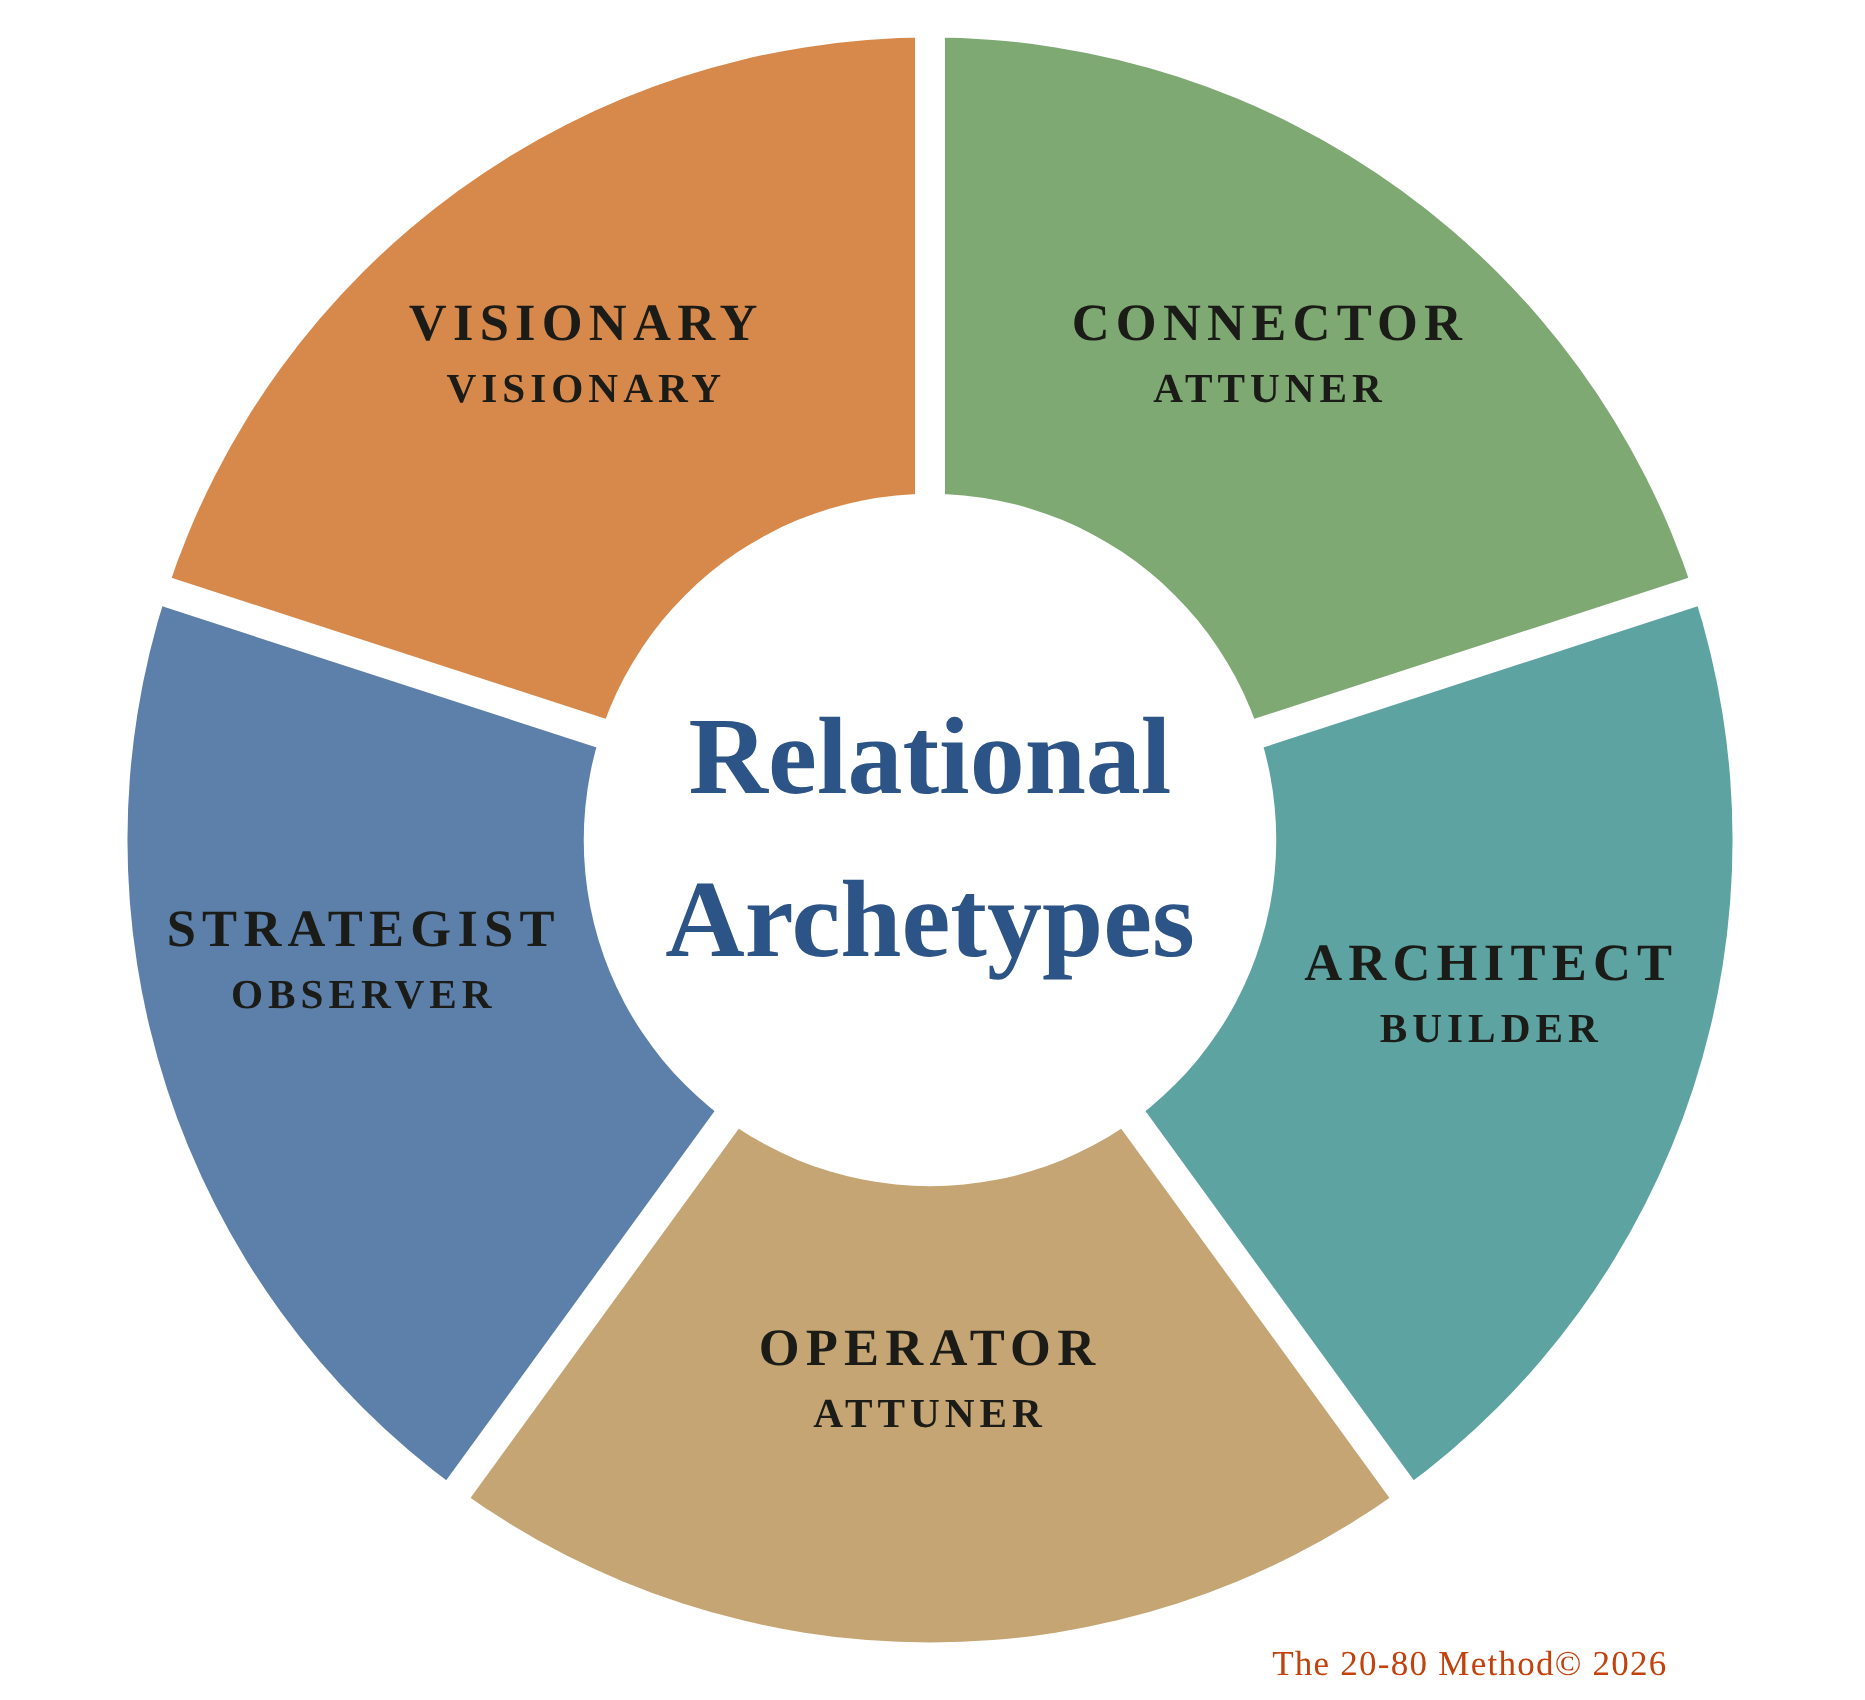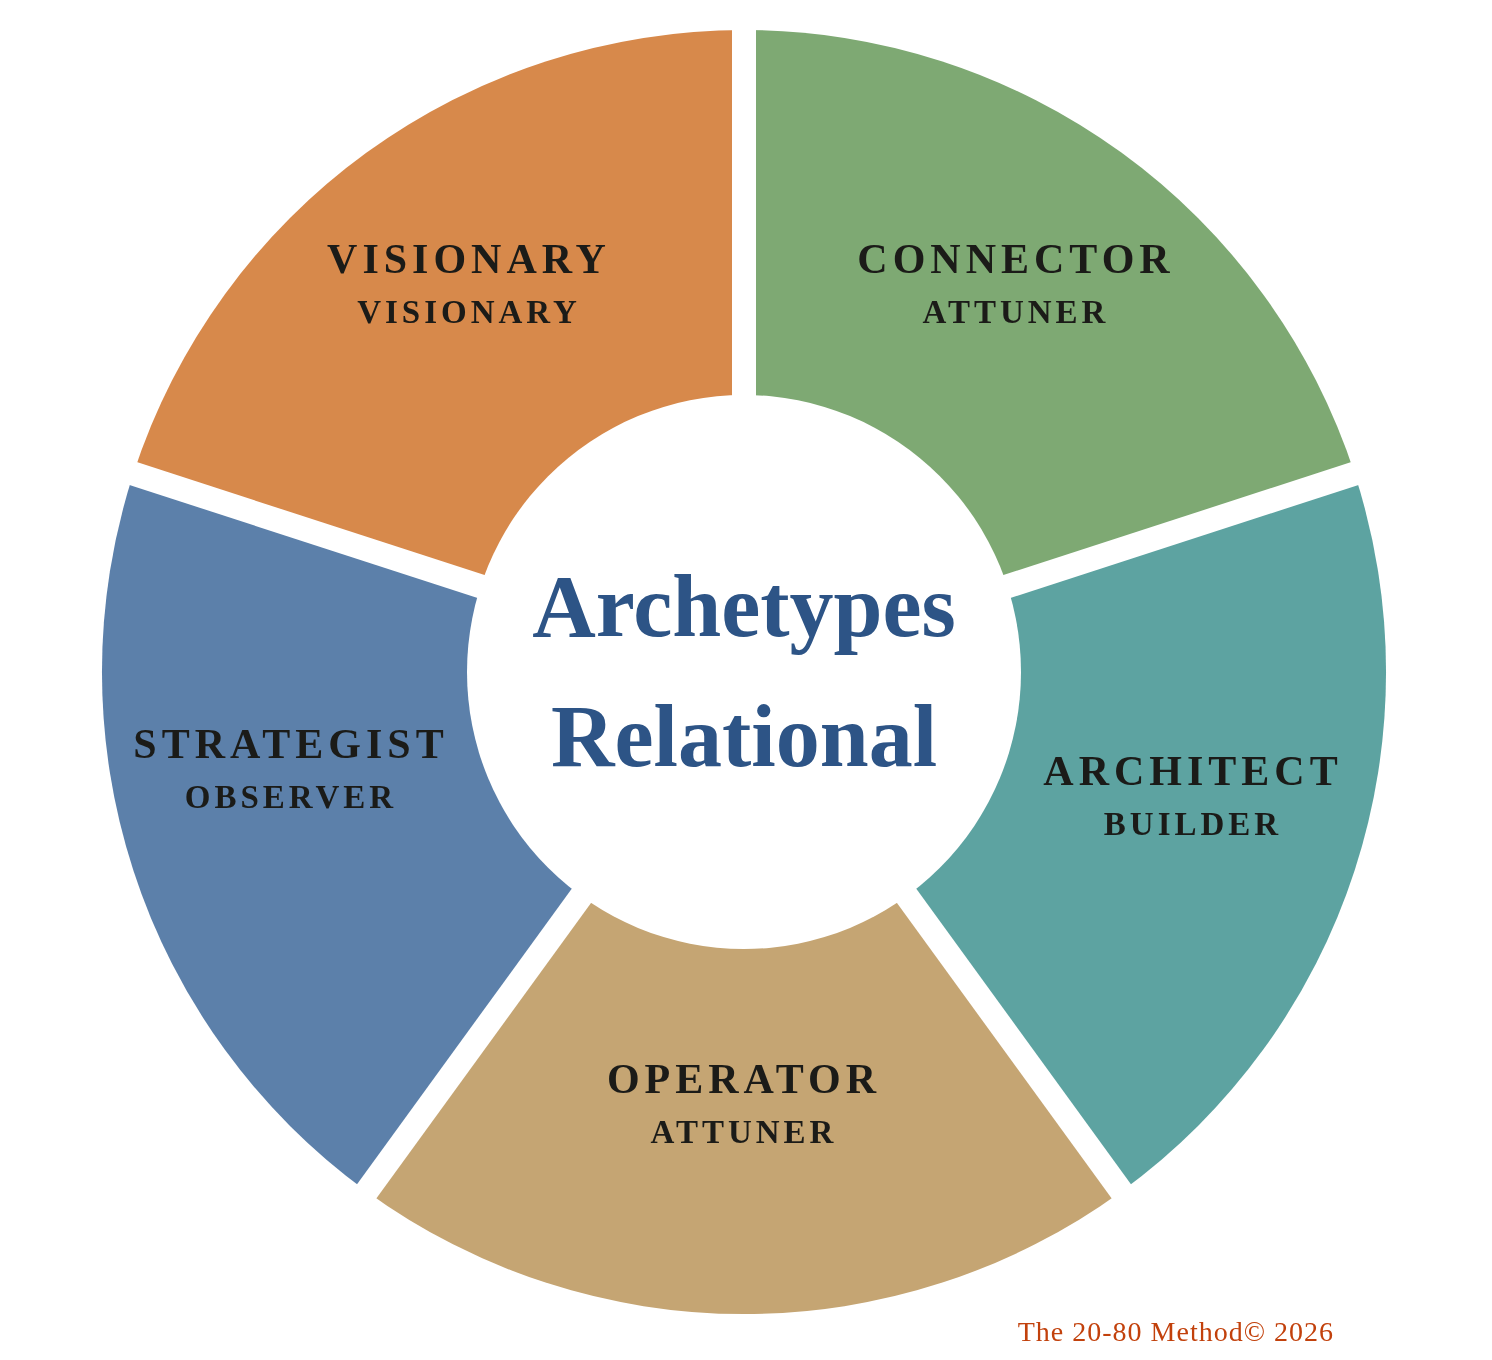--- a/index.html
+++ b/index.html
@@ -95,19 +95,19 @@
         <div class="seg-title">OPERATOR</div>
         <div class="seg-sub">ATTUNER</div>
       </div>
       <div class="seg-label" style="left: 291px; top: 768px; color: rgb(27, 27, 24);">
         <div class="seg-title">STRATEGIST</div>
         <div class="seg-sub">OBSERVER</div>
       </div>
     </div>
 
   <div id="center-text" style="color: rgb(45, 84, 134);">
+    <div>Relational</div>
     <div>Archetypes</div>
-    <div>Relational</div>
   </div>
 
   <div id="footer-credit" style="color: #c2410c;">The 20-80 Method© 2026</div>
 
 </div>
 
 </body></html>

